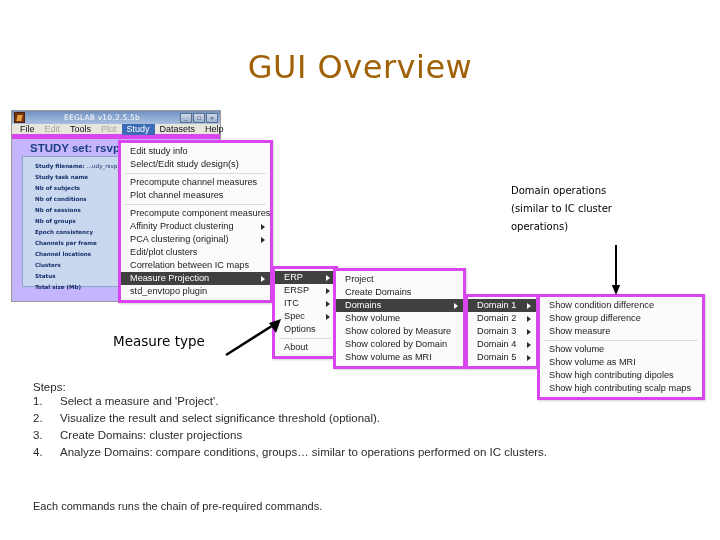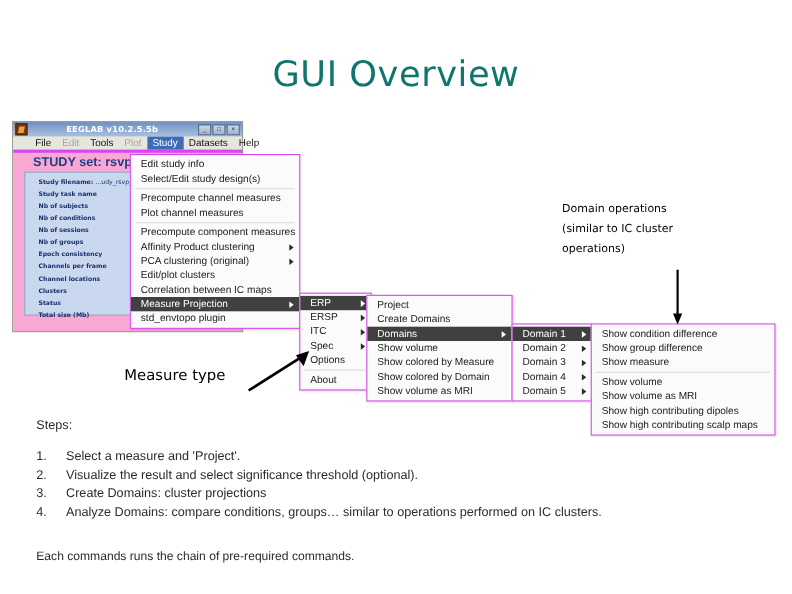--- a/index.html
+++ b/index.html
@@ -19,21 +19,21 @@
   
   #slide-title {
     position: absolute;
     top: 48px;
     left: 0;
     width: 720px;
     text-align: center;
     font-size: 32px;
     font-weight: normal;
     letter-spacing: 0.5px;
-    color: #0f766e;
+    color: #a16207;
     font-family: "DejaVu Sans", sans-serif;
   }
 
   
   #eeglab-window {
     position: absolute;
     left: 11px;
     top: 110px;
     width: 210px;
     height: 192px;
@@ -62,21 +62,21 @@
     position: absolute;
     left: 2px; top: 2px;
     width: 5px; height: 6px;
     background: #e8a13a;
     transform: skewX(-12deg);
   }
   #eeglab-title-text {
     flex: 1;
     text-align: center;
     font-size: 7.5px;
-    font-weight: bold;
+    font-weight: normal;
     color: #ffffff;
     letter-spacing: 0.2px;
     white-space: nowrap;
     overflow: hidden;
     font-family: "DejaVu Sans", sans-serif;
   }
   .win-btn {
     width: 12px; height: 10px;
     margin-left: 1px;
     background: linear-gradient(to bottom, #cfd9e8, #9fb2cc);
@@ -85,42 +85,42 @@
     position: relative;
     flex: 0 0 auto;
     font-size: 6px;
     line-height: 8px;
     text-align: center;
     color: #25314a;
   }
   #eeglab-menubar {
     height: 15px;
     background: #e6e6de;
-    border-bottom: 3px solid #d946ef;
+    border-bottom: 5px solid #d946ef;
     display: flex;
     align-items: center;
     font-size: 9px;
-    padding-left: 15px;
+    padding-left: 3px;
     box-sizing: border-box;
   }
   .menubar-item {
     padding: 1px 5px;
     color: #111;
     white-space: nowrap;
   }
   .menubar-item.dim { color: #a6a69d; }
   .menubar-item.active {
     background: #3b6cb5;
     color: #ffffff;
   }
   #eeglab-body {
     position: absolute;
     left: 0; right: 0;
     top: 28px; bottom: 0;
-    background: #f9a8d4;
+    background: #c4b5fd;
     padding: 2px 4px 0 4px;
     box-sizing: border-box;
   }
   #study-set-heading {
     font-size: 11.5px;
     font-weight: bold;
     color: #1d3f85;
     margin: 1px 0 2px 14px;
     white-space: nowrap;
     overflow: hidden;
@@ -140,21 +140,21 @@
     white-space: nowrap;
     font-family: "DejaVu Sans", sans-serif;
     font-weight: bold;
   }
   .study-field .val { font-weight: normal; }
 
   
   .menu {
     position: absolute;
     background: #fbfbfb;
-    border: 1px solid #d946ef;
+    border: 3px solid #d946ef;
     box-shadow: 1px 1px 2px rgba(0,0,0,0.18);
     box-sizing: border-box;
     padding: 2px 0;
     z-index: 20;
   }
   .menu-item {
     position: relative;
     font-size: 9.2px;
     line-height: 13px;
     height: 13px;
@@ -234,21 +234,20 @@
   #steps-block {
     position: absolute;
     left: 33px;
     top: 381px;
     width: 660px;
     font-family: "Liberation Sans", sans-serif;
     color: #2b2b2b;
   }
   #steps-label {
     font-size: 11.5px;
-    margin-bottom: 14px;
   }
   .step-row {
     display: flex;
     font-size: 11.5px;
     line-height: 17px;
   }
   .step-num { width: 27px; flex: 0 0 auto; }
   .step-text { flex: 1; }
   #closing-note {
     position: absolute;

